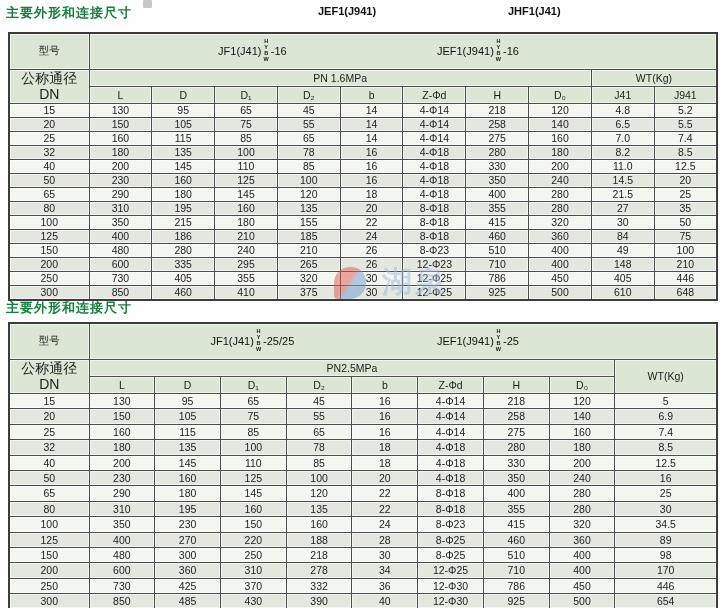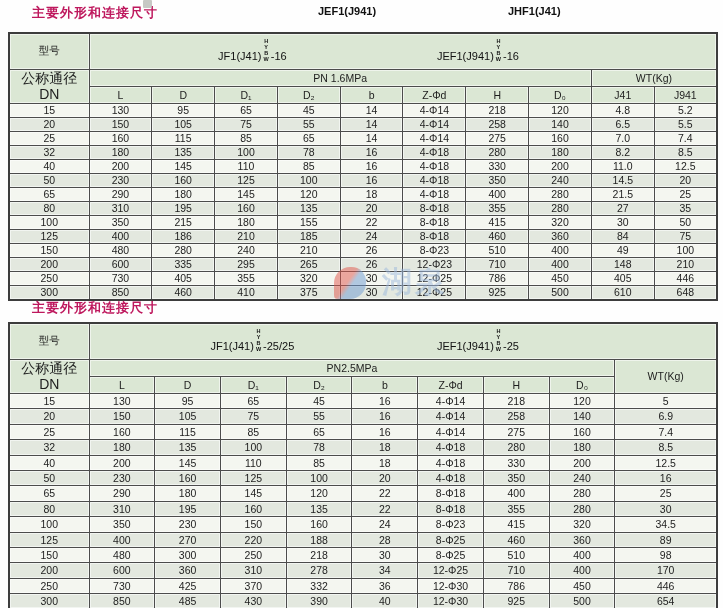--- a/index.html
+++ b/index.html
@@ -5,22 +5,22 @@
   html,body{margin:0;padding:0;}
   body{
     width:723px;height:608px;
     font-family:"Liberation Sans", sans-serif;
     background:#ffffff;
     -webkit-font-smoothing:antialiased;
   }
   .page{position:relative;width:723px;height:608px;overflow:hidden;background:#fefefe;}
 
   .section-title{
-    position:absolute;left:32px;margin:0;
-    font-size:13px;font-weight:bold;color:#be185d;letter-spacing:1px;
+    position:absolute;left:6px;margin:0;
+    font-size:13px;font-weight:bold;color:#15803d;letter-spacing:1px;
   }
   .title-1{top:4px;}
   .title-2{top:299px;}
 
   .top-label{
     position:absolute;top:5px;font-size:11px;font-weight:bold;color:#111;
   }
   .top-label.l1{left:318px;}
   .top-label.l2{left:508px;text-align:center;}
 
@@ -50,21 +50,21 @@
   tr.model-row{height:36px;}
   tr.sub-row{height:15px;}
   .t1 tbody tr{height:14px;}
   .t2 tbody tr{height:15.4px;}
   tbody td{font-size:10.5px;background:#f4f6f0;line-height:1;}
   table.dim tbody tr:nth-child(even) td{background:#e3e8df;}
 
   .model-cell{position:relative;}
   .model{
     position:absolute;top:50%;transform:translate(-50%,-50%);
-    display:flex;align-items:flex-end;white-space:nowrap;
+    display:flex;align-items:center;white-space:nowrap;
     font-size:11px;color:#111;
   }
   .model.m1{left:26%;}
   .model.m2{left:62%;}
   .stack{
     display:inline-flex;flex-direction:column;align-items:center;
     font-size:5.5px;line-height:1.05;font-weight:bold;margin:0 2px;
   }
   .dn-head{font-size:14px;line-height:1.2;}
 

